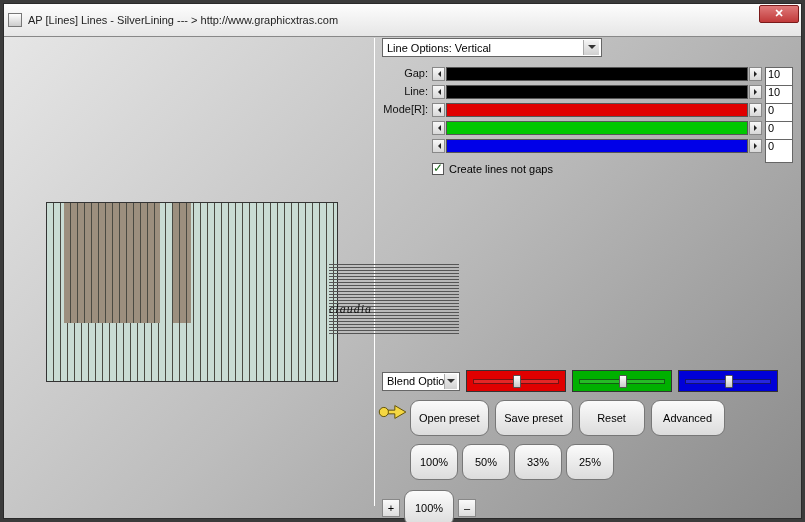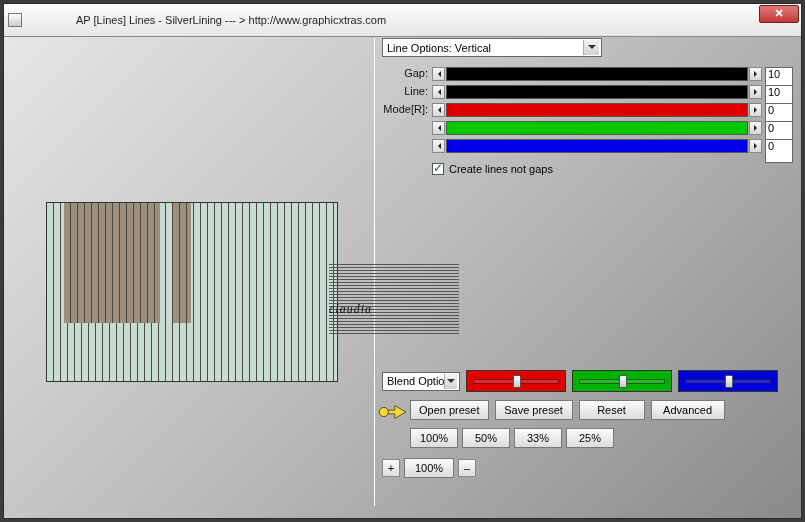--- a/index.html
+++ b/index.html
@@ -1,18 +1,18 @@
 <!DOCTYPE html>
 <html><head>
 <meta charset="utf-8">
 <style>
   * { box-sizing: border-box; margin: 0; padding: 0; font-family: "Tahoma", "Segoe UI", sans-serif; font-size: 11px; }
   body { background: #3b3b3b; padding: 3px; }
   .window { width: 799px; height: 516px; background: linear-gradient(135deg, #e8e8e8 0%, #bdbdbd 50%, #8a8a8a 100%); border: 1px solid #2a2a2a; position: relative; }
-  .titlebar { height: 22px; background: linear-gradient(#fdfdfd, #e6e6e6); border-bottom: 1px solid #888; display: flex; align-items: center; padding: 16px 4px; position: relative; gap: 48px; }
+  .titlebar { height: 22px; background: linear-gradient(#fdfdfd, #e6e6e6); border-bottom: 1px solid #888; display: flex; align-items: center; padding: 16px 4px; position: relative; }
   .title-icon { width: 14px; height: 14px; border: 1px solid #777; background: linear-gradient(#fff,#ccc); margin-right: 6px; }
   .title-text { color: #222; }
   .close-btn { position: absolute; right: 2px; top: 1px; width: 40px; height: 18px; background: linear-gradient(#e07a7a,#c13a3a); border: 1px solid #7a1a1a; border-radius: 2px; color: #fff; text-align: center; line-height: 14px; font-weight: bold; cursor: pointer; }
   .body { position: absolute; top: 22px; left: 0; right: 0; bottom: 0; }
   .panel-divider { position: absolute; left: 370px; top: 12px; bottom: 12px; width: 1px; background: #8a8a8a; border-left: 1px solid #fff; }
   .preview { position: absolute; left: 42px; top: 176px; width: 292px; height: 180px; background: #c9dcd4; border: 1px solid #333; overflow: hidden; }
   .watermark { position: absolute; left: 325px; top: 238px; width: 130px; height: 70px; pointer-events: none; }
   .wm-lines { position: absolute; inset: 0; background: repeating-linear-gradient(#555 0 1px, transparent 1px 3px); }
   .wm-text { position: absolute; left: 0; right: 0; top: 24px; text-align: left; font-style: italic; font-family: Georgia, serif; font-size: 12px; color: #111; letter-spacing: 1px; margin-top: 14px; }
   .right { position: absolute; left: 378px; top: 12px; right: 8px; }
@@ -31,21 +31,21 @@
   .valbox { width: 28px; height: 24px; border: 1px solid #666; background: #fff; margin-left: 3px; padding: 0 2px; line-height: 12px; }
   .chk-row { margin: 8px 0 0 50px; display: flex; align-items: center; }
   .chk { width: 12px; height: 12px; border: 1px solid #555; background: #fff; margin-right: 5px; position: relative; }
   .chk::after { content:"✓"; position:absolute; top:-3px; left:0; font-size:12px; color:#1a6b1a; }
   .lower { position: absolute; left: 378px; top: 340px; right: 8px; }
   .blend-row { display: flex; align-items: center; gap: 6px; }
   .color-block { width: 100px; height: 22px; border: 1px solid #333; display: flex; align-items: center; justify-content: center; position: relative; }
   .color-block.red { background:#e00000;} .color-block.green{background:#00b000;} .color-block.blue{background:#0000d8;}
   .cb-inner { position:absolute; left:6px; right:6px; top:8px; height:5px; border:1px solid rgba(0,0,0,.5); background:rgba(255,255,255,.15);}
   .cb-handle { position:absolute; top:4px; width:8px; height:13px; background:linear-gradient(#fff,#c8c8c8); border:1px solid #555; border-radius:1px;}
-  .btn { height: 20px; border: 1px solid #777; background: linear-gradient(#fbfbfb,#dcdcdc); padding: 0 8px; display: inline-flex; align-items: center; justify-content: center; cursor: pointer; border-radius: 0; min-width: 48px; }
+  .btn { height: 36px; border: 1px solid #777; background: linear-gradient(#fbfbfb,#dcdcdc); padding: 0 8px; display: inline-flex; align-items: center; justify-content: center; cursor: pointer; border-radius: 9px; min-width: 48px; }
   .btn-row { display: flex; gap: 6px; margin-top: 8px; }
   .pct-row { display:flex; gap:4px; margin-top:8px; margin-left:28px;}
   .zoom-row { display:flex; align-items:center; gap:4px; margin-top:10px;}
   .sq { width:18px; height:18px; border:1px solid #888; background:linear-gradient(#fafafa,#ddd); display:flex; align-items:center; justify-content:center; cursor:pointer;}
   .main-btns { display:flex; gap:4px; margin-top:14px;}
   .pointer-cursor { position:absolute; left:374px; top:375px; width:30px; height:22px; pointer-events:none; }
 </style>
 </head>
 <body>
 

